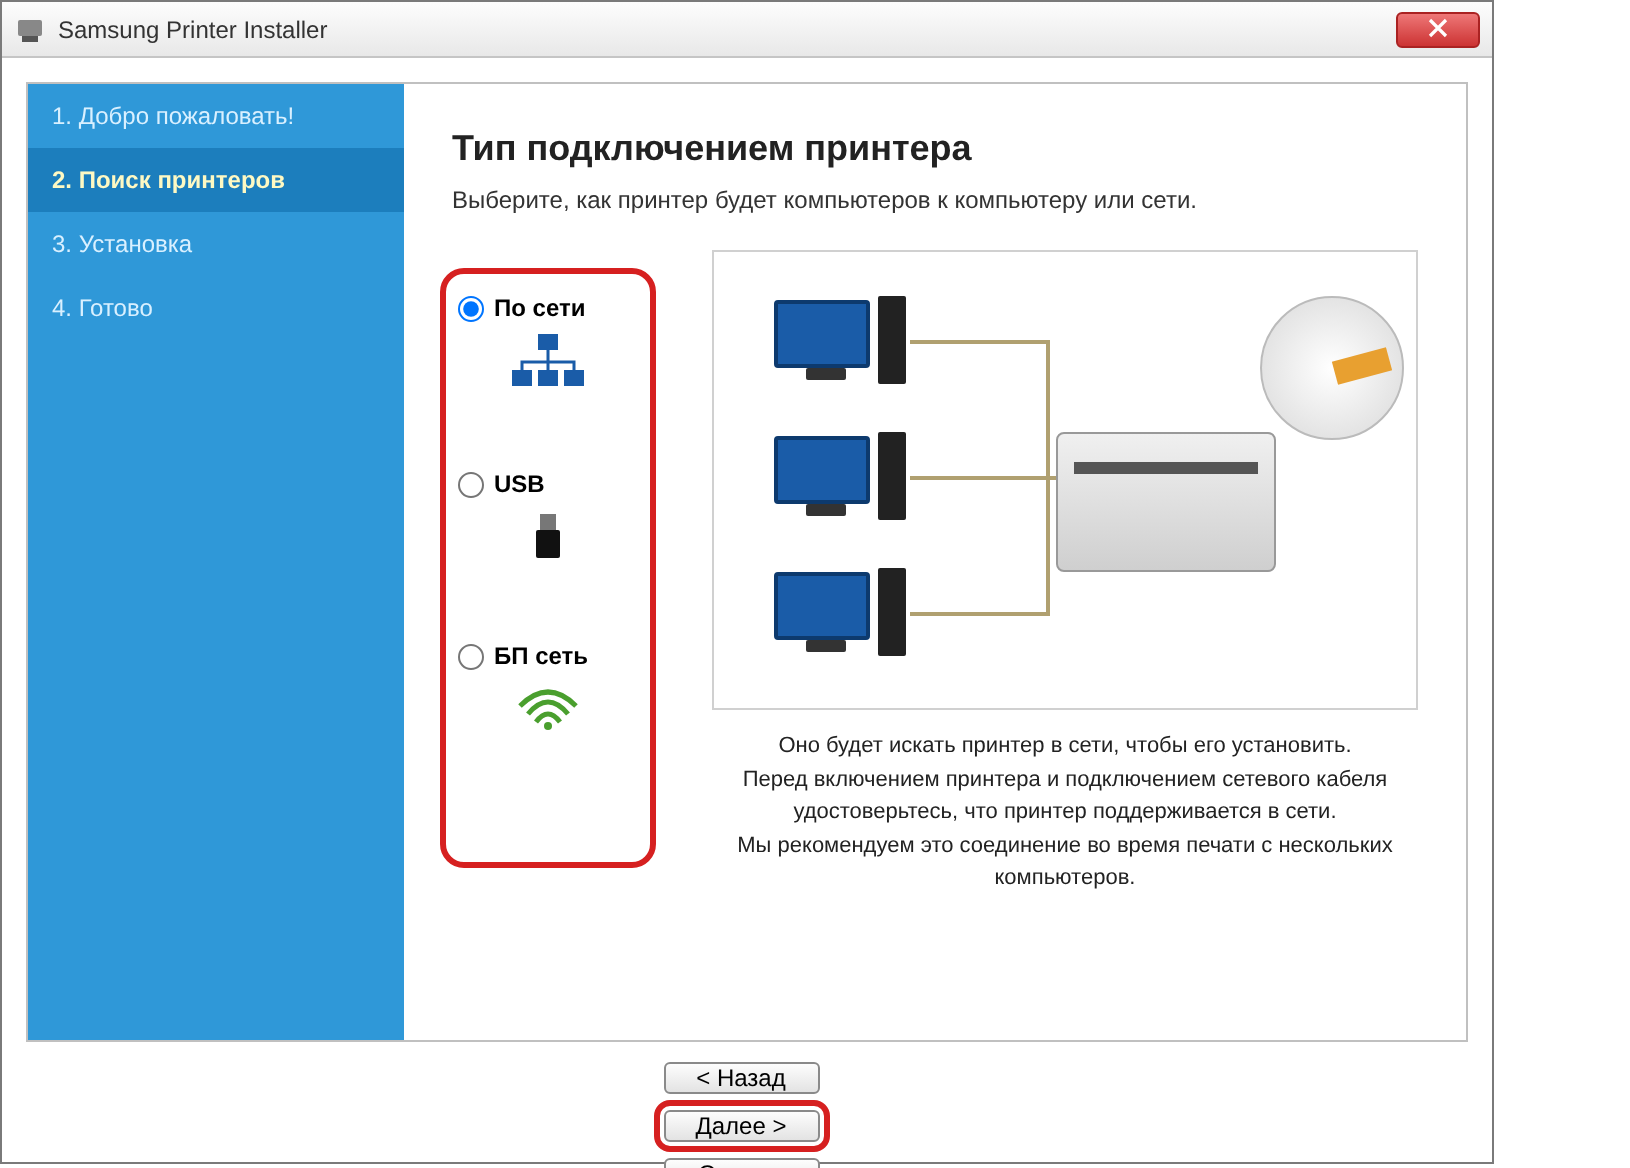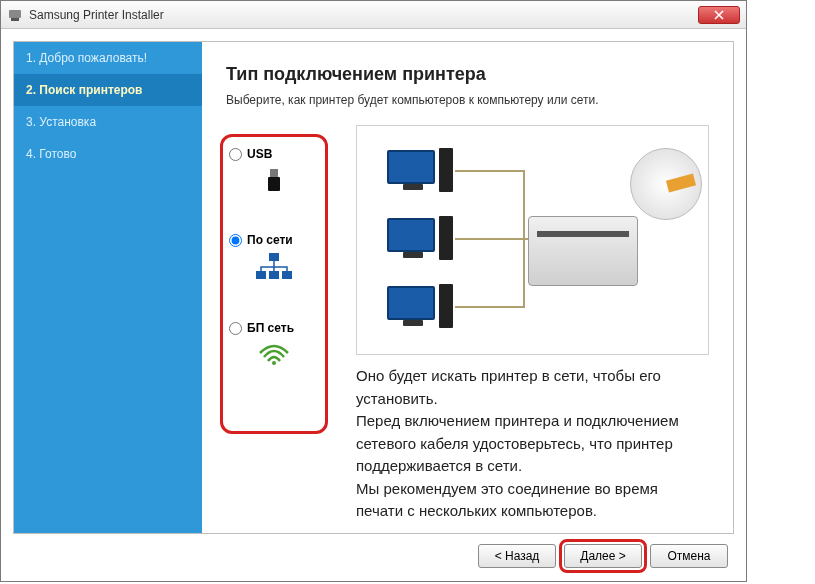--- a/index.html
+++ b/index.html
@@ -110,32 +110,33 @@
 .diagram-area {
   margin-left: 130px;
   border: 1px solid #d0d0d0;
   height: 230px;
   position: relative;
   overflow: hidden;
 }
 .desc {
   margin-left: 130px;
   margin-top: 10px;
-  font-size: 15px;
+  font-size: 11px;
   color: #222;
   line-height: 1.5;
+  text-align: center;
 }
 .button-row {
   margin-top: 10px;
   height: 38px;
   display: flex;
-  justify-content: flex-end;
   align-items: center;
   gap: 8px;
   padding-right: 6px;
+  flex-direction: column;
 }
 .btn {
   min-width: 78px;
   height: 24px;
   background: linear-gradient(#fdfdfd, #e3e3e3);
   border: 1px solid #8a8a8a;
   border-radius: 3px;
   font-size: 12px;
   cursor: pointer;
   padding: 0 10px;
@@ -230,44 +231,44 @@
       </div>
 
       <div class="main">
         <h1>Тип подключением принтера</h1>
         <div class="subtitle">Выберите, как принтер будет компьютеров к компьютеру или сети.</div>
 
         <div class="selection-panel">
 
           <div class="conn-opt">
             <label>
-              <input type="radio" name="conn" style="">
-              <span>USB</span>
-            </label>
-            <div class="opt-icon usb-plug">
-              <svg width="28" height="28">
-                  <rect x="10" y="2" width="8" height="8" fill="#777"></rect>
-                  <rect x="8" y="10" width="12" height="14" fill="#111" rx="1"></rect>
-                </svg>
-            </div>
-          </div>
-
-          <div class="conn-opt">
-            <label>
               <input type="radio" name="conn" checked="" style="">
               <span>По сети</span>
             </label>
             <div class="opt-icon net-icon">
               <svg width="40" height="30">
                 <rect x="15" y="0" width="10" height="8" fill="#1a5ca8"></rect>
                 <rect x="2" y="18" width="10" height="8" fill="#1a5ca8"></rect>
                 <rect x="15" y="18" width="10" height="8" fill="#1a5ca8"></rect>
                 <rect x="28" y="18" width="10" height="8" fill="#1a5ca8"></rect>
                 <path d="M20 8 V14 M7 18 V14 H33 V18 M20 14 V18" stroke="#1a5ca8" stroke-width="1.5" fill="none"></path>
               </svg>
+            </div>
+          </div>
+
+          <div class="conn-opt">
+            <label>
+              <input type="radio" name="conn" style="">
+              <span>USB</span>
+            </label>
+            <div class="opt-icon usb-plug">
+              <svg width="28" height="28">
+                  <rect x="10" y="2" width="8" height="8" fill="#777"></rect>
+                  <rect x="8" y="10" width="12" height="14" fill="#111" rx="1"></rect>
+                </svg>
             </div>
           </div>
 
           <div class="conn-opt" style="margin-bottom:0">
             <label>
               <input type="radio" name="conn" style="">
               <span>БП сеть</span>
             </label>
             <div class="opt-icon wifi-icon">
               <svg width="36" height="26">

